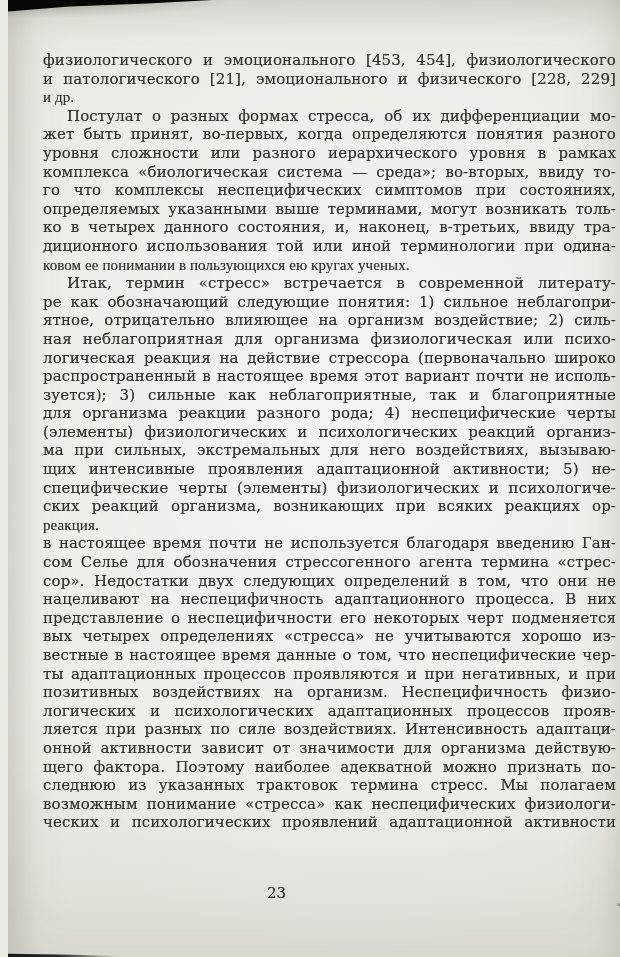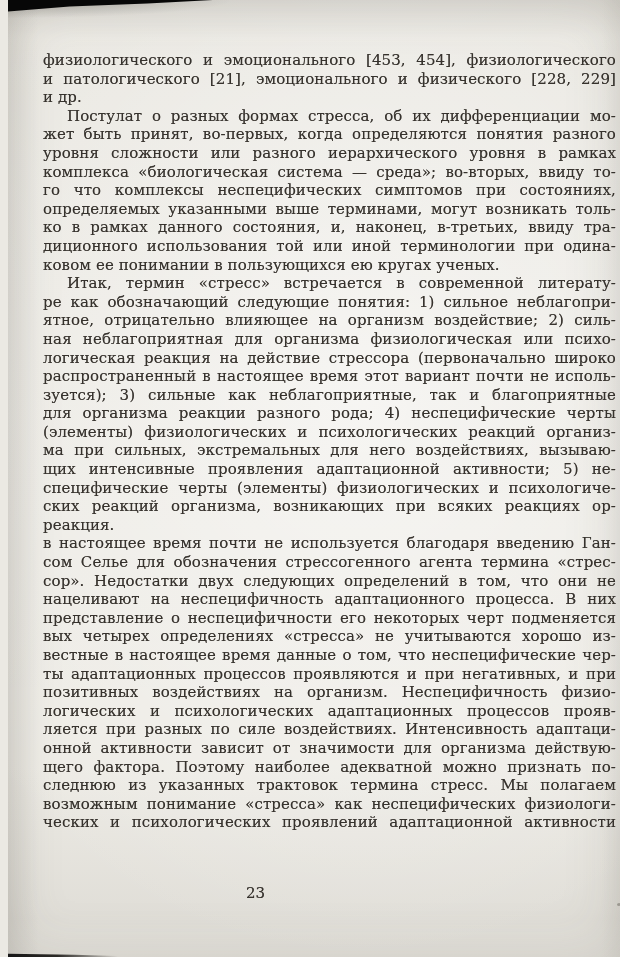--- a/index.html
+++ b/index.html
@@ -59,27 +59,27 @@
     text-rendering: optimizeLegibility;
     text-shadow: 0 0 0.5px rgba(54,50,45,0.55);
   }
   .line {
     text-align: justify;
     text-align-last: justify;
     height: 18.6px;
     white-space: nowrap; 
     overflow: visible;
   }
-  .line.endline { text-align-last: left; white-space: normal; }
+  .line.endline { text-align-last: left; white-space: normal; font-family: Liberation Serif, serif; }
   .line.indent { text-indent: 24px; }
   .page-number {
     position: absolute;
     top: 884px; left: 238px;
     width: 40px;
-    text-align: left;
+    text-align: right;
     font-size: 15px;
     color: #36322d;
     text-shadow: 0 0 0.5px rgba(54,50,45,0.55);
   }
 </style>
 </head>
 <body>
 
 <div class="scan">
   <div class="corner-tl-shadow"></div>
@@ -87,21 +87,21 @@
   <div class="text-block" id="text-block">
       <div class="line">физиологического и эмоционального [453, 454], физиологического</div>
       <div class="line">и патологического [21], эмоционального и физического [228, 229]</div>
       <div class="line endline">и др.</div>
       <div class="line indent">Постулат о разных формах стресса, об их дифференциации мо-</div>
       <div class="line">жет быть принят, во-первых, когда определяются понятия разного</div>
       <div class="line">уровня сложности или разного иерархического уровня в рамках</div>
       <div class="line">комплекса «биологическая система — среда»; во-вторых, ввиду то-</div>
       <div class="line">го что комплексы неспецифических симптомов при состояниях,</div>
       <div class="line">определяемых указанными выше терминами, могут возникать толь-</div>
-      <div class="line">ко в рамках данного состояния, и, наконец, в-третьих, ввиду тра-</div>
+      <div class="line">ко в четырех данного состояния, и, наконец, в-третьих, ввиду тра-</div>
       <div class="line">диционного использования той или иной терминологии при одина-</div>
       <div class="line endline">ковом ее понимании в пользующихся ею кругах ученых.</div>
       <div class="line indent">Итак, термин «стресс» встречается в современной литерату-</div>
       <div class="line">ре как обозначающий следующие понятия: 1) сильное неблагопри-</div>
       <div class="line">ятное, отрицательно влияющее на организм воздействие; 2) силь-</div>
       <div class="line">ная неблагоприятная для организма физиологическая или психо-</div>
       <div class="line">логическая реакция на действие стрессора (первоначально широко</div>
       <div class="line">распространенный в настоящее время этот вариант почти не исполь-</div>
       <div class="line">зуется); 3) сильные как неблагоприятные, так и благоприятные</div>
       <div class="line">для организма реакции разного рода; 4) неспецифические черты</div>

